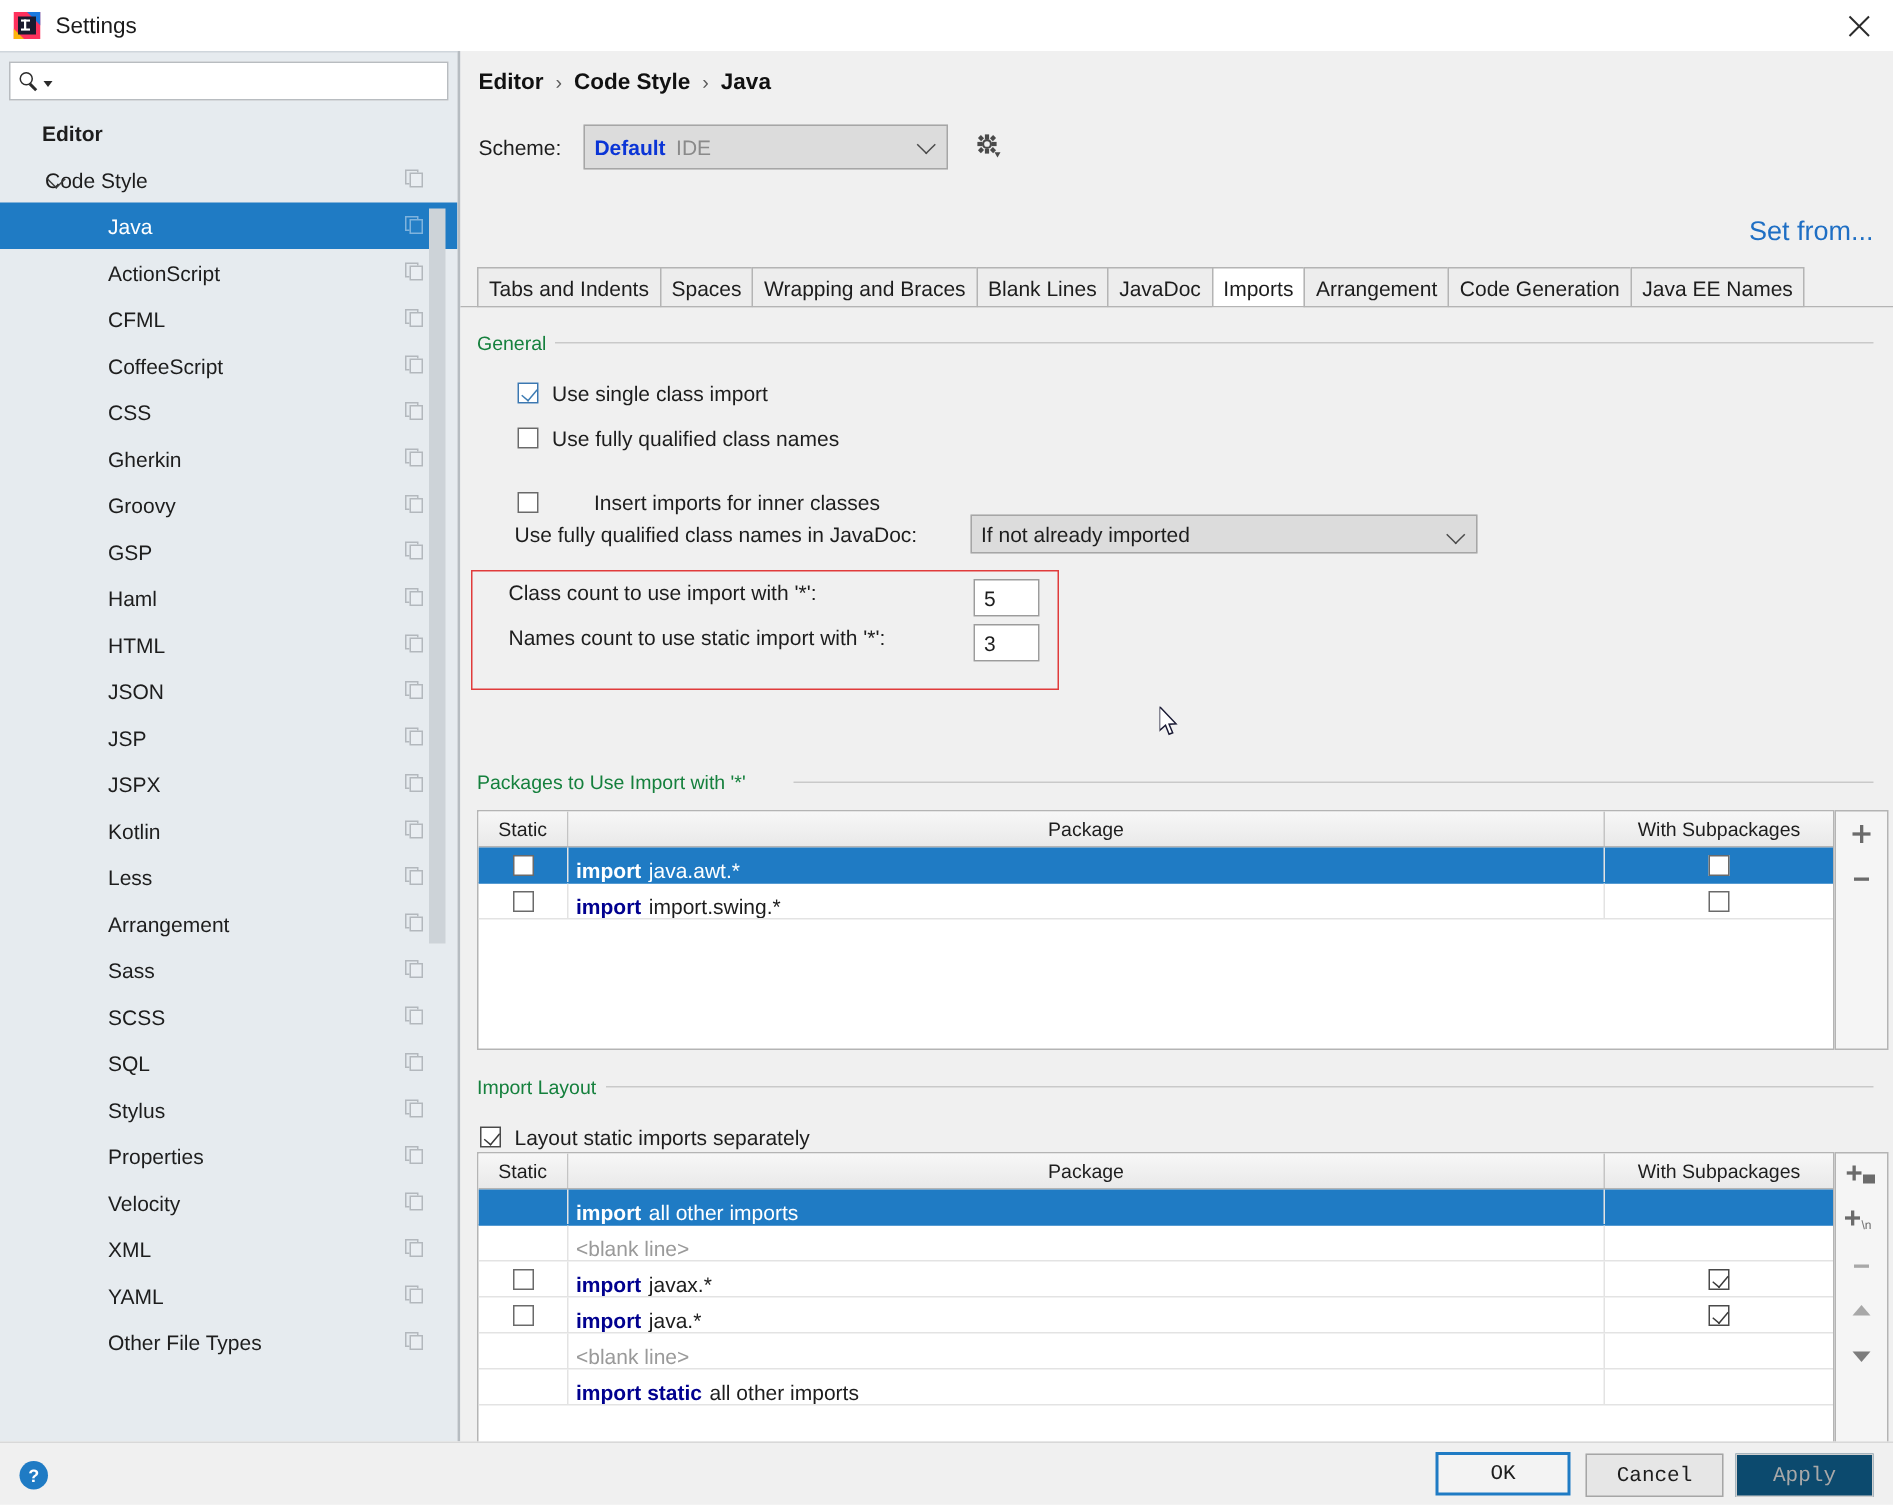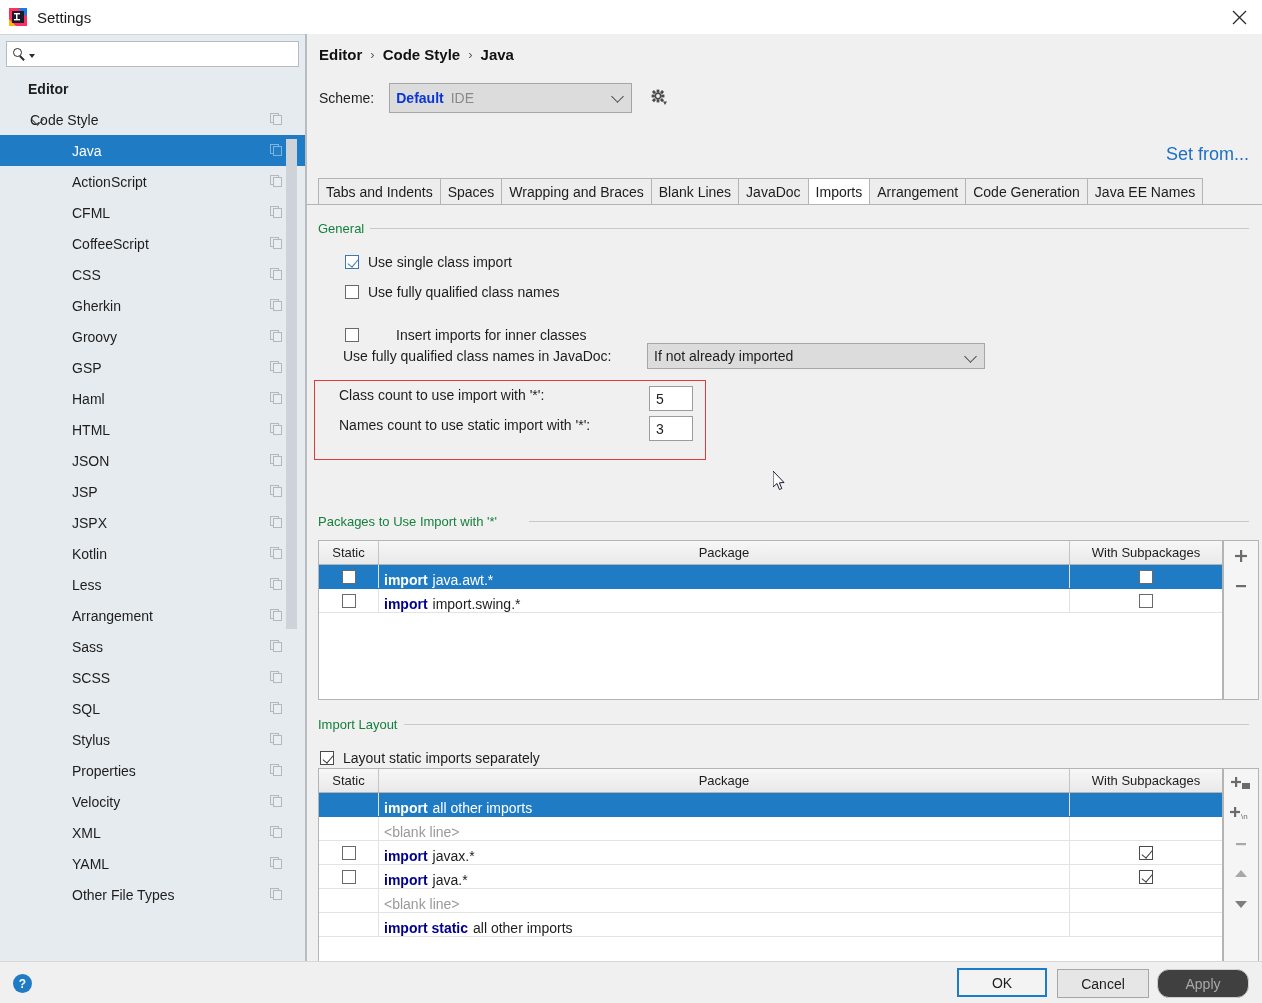--- a/index.html
+++ b/index.html
@@ -230,24 +230,24 @@
     position: absolute; left: 0; top: 961px; width: 1262px; height: 42px;
     background: #f0f0f0; border-top: 1px solid #d8d8d8;
   }
   .help-btn {
     position: absolute; left: 13px; top: 12px; width: 19px; height: 19px;
     border-radius: 50%; background: #1f7bc4; color: #fff; font-size: 12px;
     display: flex; align-items: center; justify-content: center; font-weight: bold;
   }
   .dlgbtn {
     position: absolute; height: 29px; display: flex; align-items: center; justify-content: center;
-    font-size: 14px; border: 1px solid #a6a6a6; background: #e6e6e6; cursor: default;
+    font-size: 14px; border: 1px solid #a6a6a6; background: #e6e6e6; cursor: default; font-family: Liberation Mono, monospace;
   }
   .dlgbtn.primary { border: 2px solid #1f7bc4; background: #f3f3f3; }
-  .dlgbtn.disabled { color: #a8a8a8; background: #404040; border-color: #cfcfcf; border-radius: 12px; }
+  .dlgbtn.disabled { color: #a8a8a8; background: #0c4a6e; border-color: #cfcfcf; }
 
   .cursor { position: absolute; left: 773px; top: 471px; width: 14px; height: 21px; }
 </style>
 </head>
 <body>
 
 <div id="app">
 
   <div class="titlebar">
     <div class="title-logo">

